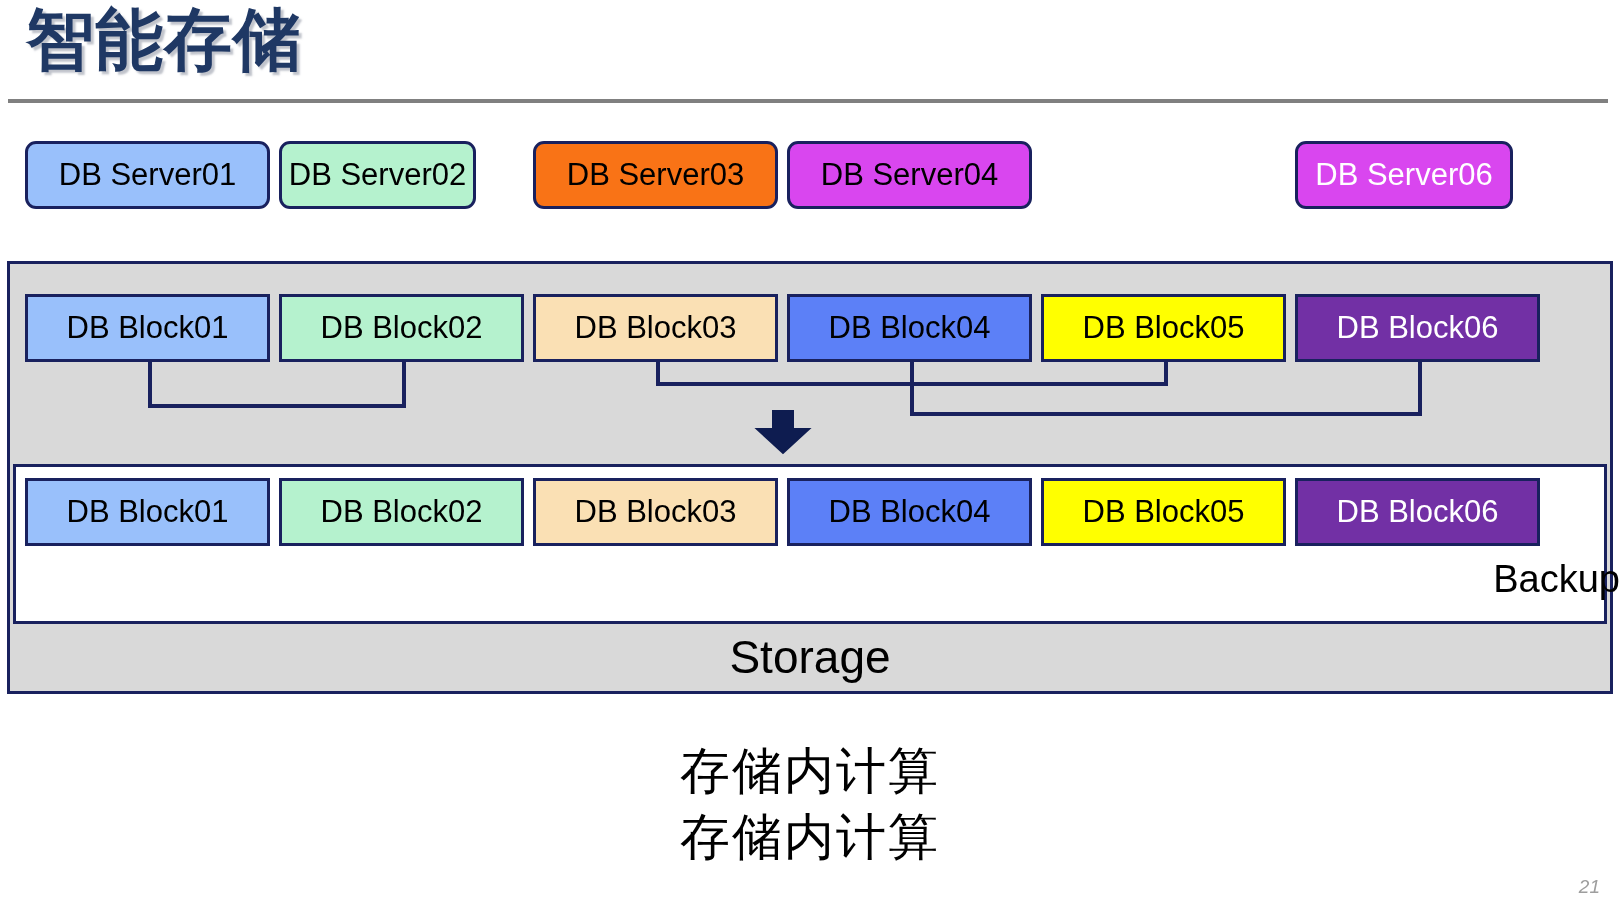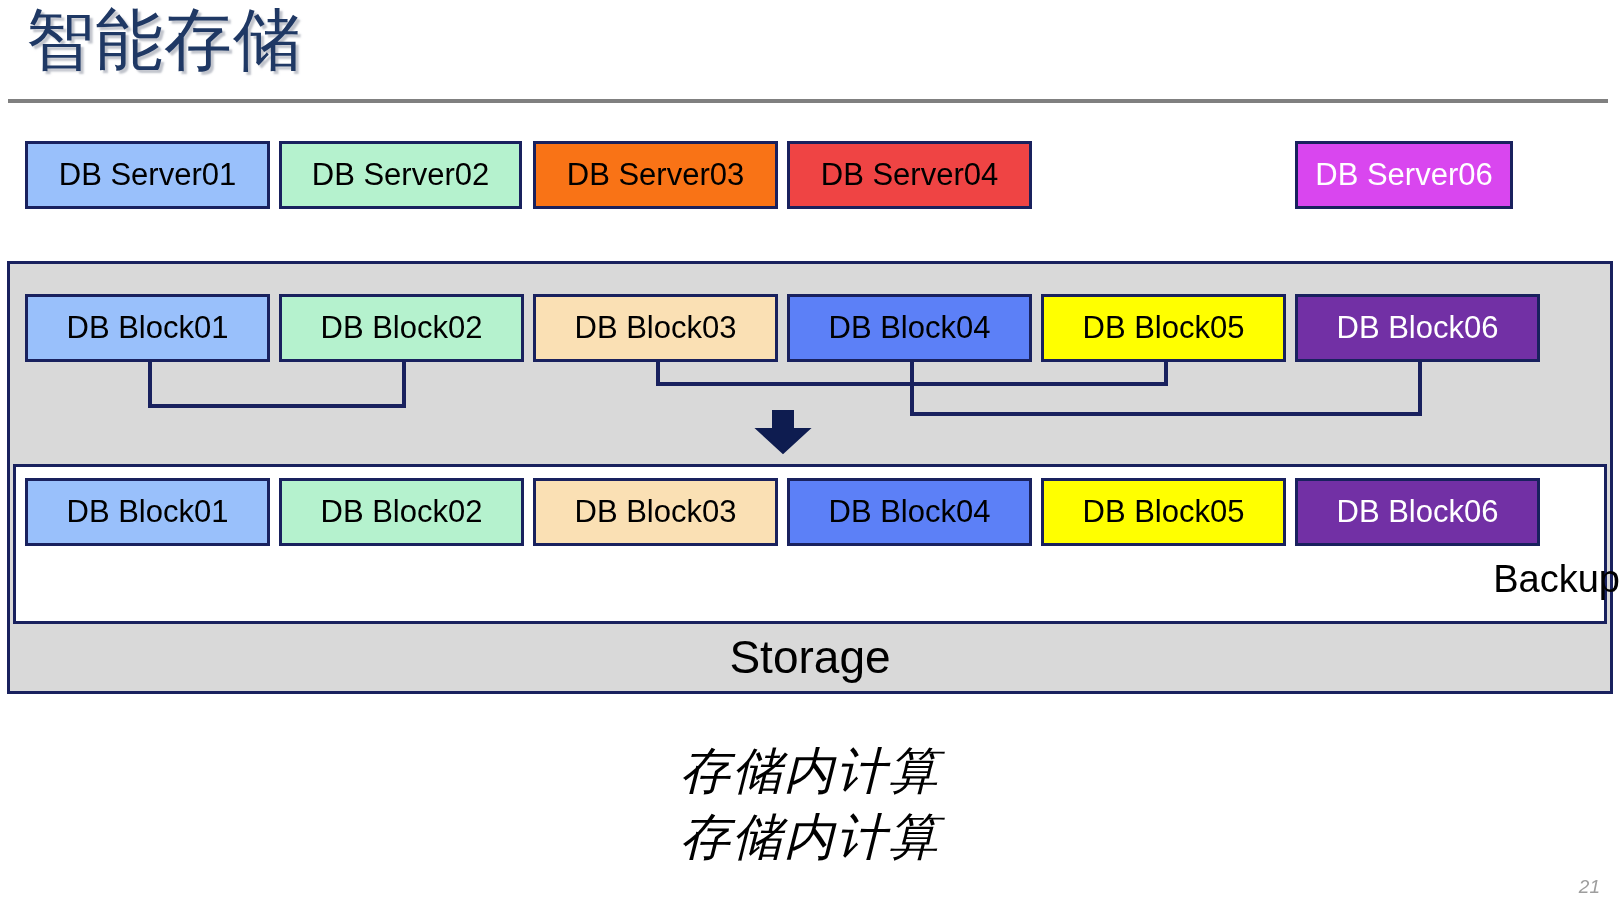--- a/index.html
+++ b/index.html
@@ -15,21 +15,21 @@
     position: relative;
   }
 
   
   #slide-title {
     position: absolute;
     left: 26px;
     top: 2px;
     font-size: 68px;
     line-height: 1.1;
-    font-weight: 400;
+    font-weight: 700;
     color: #1F3864;
     letter-spacing: 1px;
     text-shadow: 3px 3px 2px rgba(140,145,160,0.55);
     white-space: nowrap;
   }
   #title-rule {
     position: absolute;
     left: 8px;
     top: 99px;
     width: 1600px;
@@ -46,21 +46,21 @@
     align-items: center;
     justify-content: center;
     font-size: 31px;
     color: #000000;
     white-space: nowrap;
     letter-spacing: 0px;
   }
 
   
   #server-row { position: absolute; left: 0; top: 0; width: 1620px; height: 910px; pointer-events: none; }
-  #server-row > * { pointer-events: auto; }
+  #server-row > * { pointer-events: auto; border-radius: 11px; }
 
   
   #storage-panel {
     position: absolute;
     left: 7px;
     top: 261px;
     width: 1606px;
     height: 433px;
     box-sizing: border-box;
     background: #D9D9D9;
@@ -115,21 +115,21 @@
   #captions {
     position: absolute;
     left: 0;
     top: 738px;
     width: 1620px;
     text-align: center;
     font-size: 50px;
     line-height: 1.32;
     color: #000000;
   }
-  #captions div { letter-spacing: 2px; font-style: italic; }
+  #captions div { letter-spacing: 2px; }
 
   
   #page-number {
     position: absolute;
     right: 20px;
     bottom: 12px;
     font-size: 19px;
     color: #9E9E9E;
     font-style: italic;
   }
@@ -137,27 +137,27 @@
 </head>
 <body>
 
 <div id="slide-title">智能存储</div>
 <div id="title-rule"></div>
 
 <div id="server-row">
     <div class="box" style="left: 25px; top: 141px; width: 245px; height: 68px; background: rgb(153, 192, 251); color: rgb(0, 0, 0);">
       <span>DB Server01</span>
     </div>
-    <div class="box" style="left: 279px; top: 141px; width: 243px; height: 68px; background: rgb(181, 242, 206); color: rgb(0, 0, 0);">
+    <div class="box" style="left: 279px; top: 141px; width: 197px; height: 68px; background: rgb(181, 242, 206); color: rgb(0, 0, 0);">
       <span>DB Server02</span>
     </div>
     <div class="box" style="left: 533px; top: 141px; width: 245px; height: 68px; background: #f97316; color: rgb(0, 0, 0);">
       <span>DB Server03</span>
     </div>
-    <div class="box" style="left: 787px; top: 141px; width: 245px; height: 68px; background: #ef4444; color: rgb(0, 0, 0);">
+    <div class="box" style="left: 787px; top: 141px; width: 245px; height: 68px; background: #d946ef; color: rgb(0, 0, 0);">
       <span>DB Server04</span>
     </div>
     <div class="box" style="left: 1295px; top: 141px; width: 218px; height: 68px; background: #d946ef; color: rgb(255, 255, 255);">
       <span>DB Server06</span>
     </div>
   </div>
 
 <div id="storage-panel"></div>
 
 <div id="block-layer" style="position:absolute;left:0;top:0;width:1620px;height:910px;">

